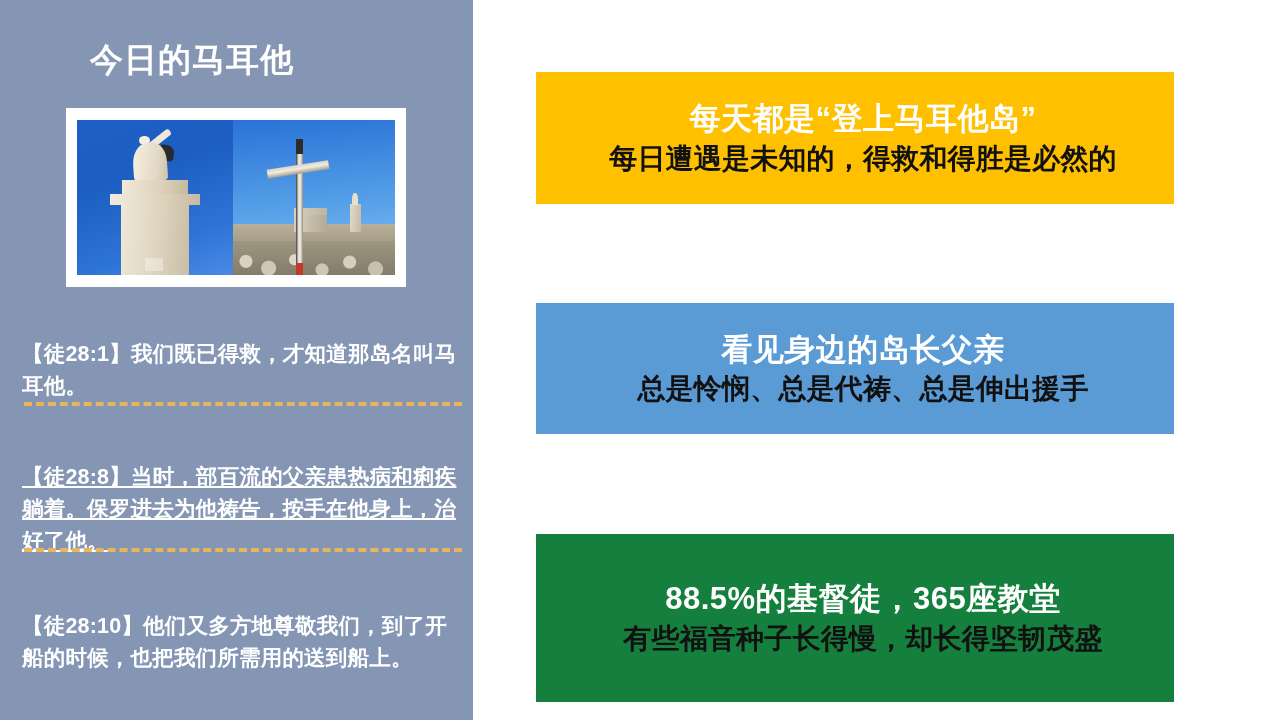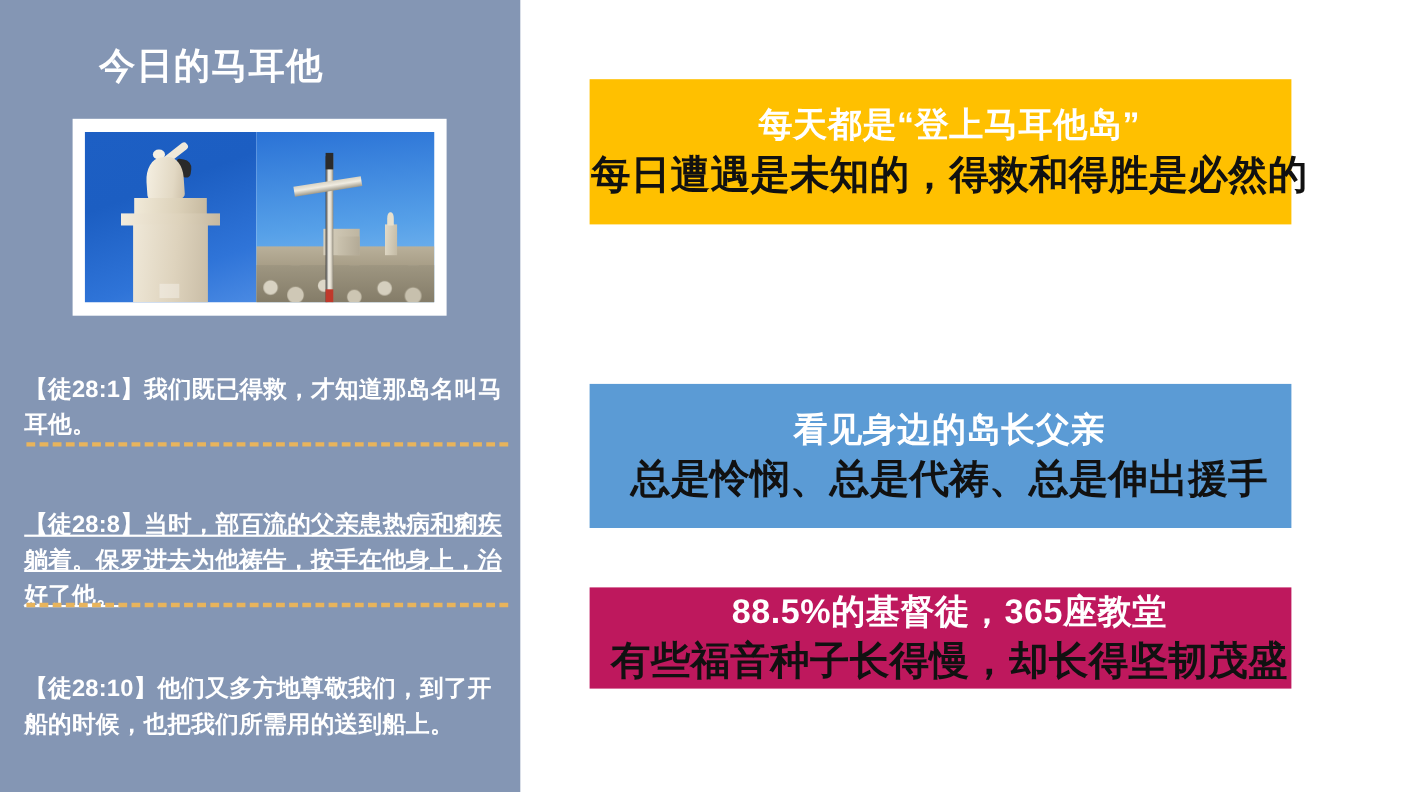--- a/index.html
+++ b/index.html
@@ -280,42 +280,41 @@
   .callout .line-top {
     color: #ffffff;
     font-size: 31px;
     font-weight: bold;
     letter-spacing: 0.5px;
     line-height: 1.22;
     white-space: nowrap;
   }
   .callout .line-bottom {
     color: #111111;
-    font-size: 36px;
+    font-size: 28px;
     font-weight: bold;
     letter-spacing: 0.2px;
     line-height: 1.22;
     white-space: nowrap;
     margin-top: 4px;
   }
   .callout-yellow {
     top: 72px;
     height: 132px;
     background: #ffc000;
   }
   .callout-blue {
     top: 303px;
     height: 131px;
     background: #5b9bd5;
-    margin-top: 46px;
   }
   .callout-orange {
     top: 534px;
-    height: 92px;
-    background: #be185d;
+    height: 168px;
+    background: #15803d;
   }
 </style>
 </head>
 <body>
 
 <div class="slide">
 
   <div class="sidebar">
 
     <div class="sidebar-title">今日的马耳他</div>

